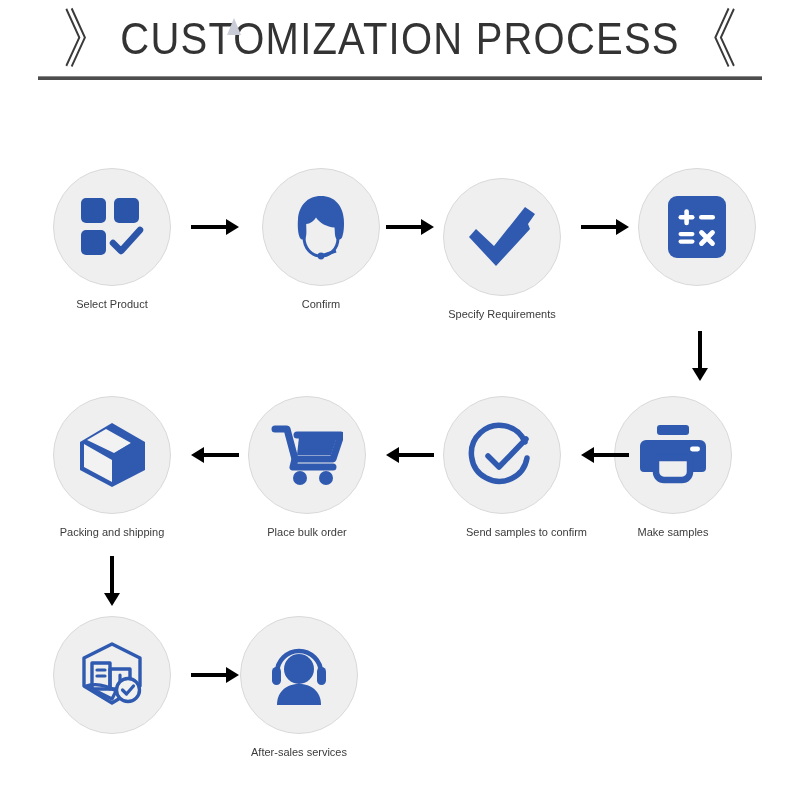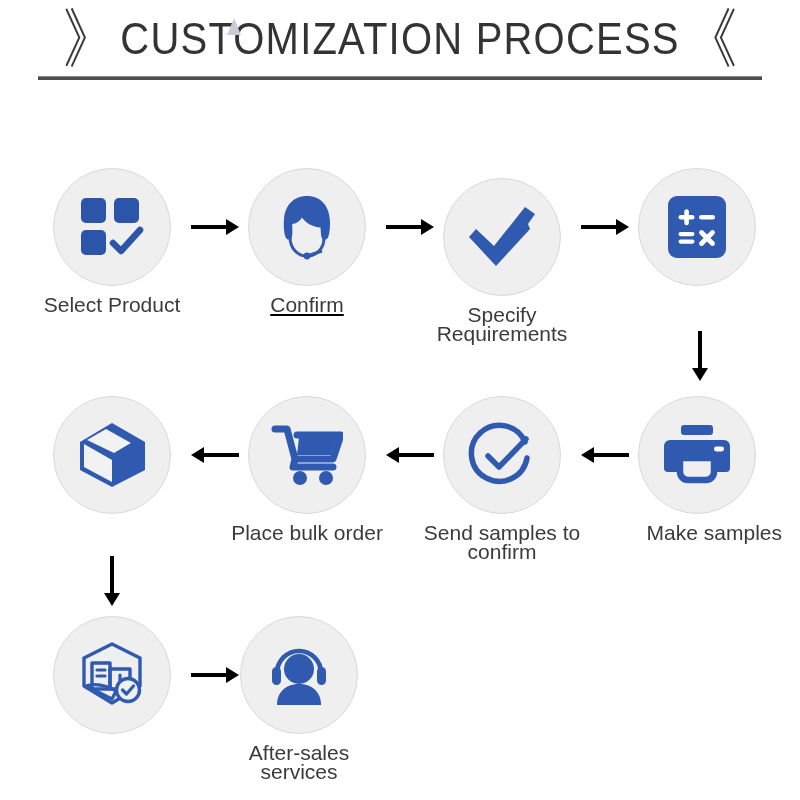--- a/index.html
+++ b/index.html
@@ -88,21 +88,21 @@
     background: #efefef;
     border: 1px solid #d9d9d9;
     box-sizing: border-box;
     display: flex;
     align-items: center;
     justify-content: center;
   }
   .circle svg { display: block; }
   .node-label {
     margin-top: 9px;
-    font-size: 21px;
+    font-size: 11px;
     line-height: 19px;
     color: #3b3b3b;
     font-family: "Liberation Sans", sans-serif;
     white-space: pre-line;
   }
 
   
   .arrow-h, .arrow-v {
     position: absolute;
   }
@@ -173,21 +173,21 @@
     </span>
   </div>
   <div class="node-label">Select Product</div>
 </div>
 
 <div class="arrow-h right" style="left:191px; top:215px; width:48px; height:24px;">
   <div class="shaft" style="width:38px;"></div>
   <div class="head"></div>
 </div>
 
-<div class="node" style="left:222px; top:168px;text-decoration:underline;">
+<div class="node" style="left:236px; top:168px;">
   <div class="circle">
     <span>
       <svg width="70" height="68" viewBox="0 0 70 68">
         <path d="M35 3 C21 3 13 13 12 26 C11.4 33 12 40 13.5 44 C14.6 47 18 47.5 19.5 45 C21 42.4 20.2 35 20.2 31 C24 31 28 28 30 24.5 C33.5 30 41 34 48.5 34.5 C49 38.5 48.6 42.5 49.8 45 C51.2 47.6 55 47.2 56.2 44 C57.8 39.8 58.4 32.8 57.8 26 C56.8 13 49 3 35 3 Z" fill="#2f5ab0"></path>
         <path d="M18 44 C18 56 26 63 35 63 C44 63 52 56 52 45" fill="none" stroke="#2f5ab0" stroke-width="3"></path>
         <circle cx="35" cy="63" r="3.4" fill="#2f5ab0"></circle>
         <path d="M35 63 L50 58" stroke="#2f5ab0" stroke-width="3" fill="none"></path>
       </svg>
     </span>
   </div>
@@ -229,40 +229,40 @@
       </svg>
     </span>
   </div>
 </div>
 
 <div class="arrow-v" style="left:688px; top:331px; width:24px; height:50px;">
   <div class="shaft" style="height:40px;"></div>
   <div class="head"></div>
 </div>
 
-<div class="node" style="left:612px; top:396px;text-align:right;">
+<div class="node" style="left:588px; top:396px;">
   <div class="circle">
     <span>
       <svg width="70" height="62" viewBox="0 0 70 62">
         <rect x="19" y="1" width="32" height="10" rx="3" fill="#2f5ab0"></rect>
         <path d="M8 16 H62 a6 6 0 0 1 6 6 V44 a4 4 0 0 1 -4 4 H54 V32 H16 V48 H6 a4 4 0 0 1 -4 -4 V22 a6 6 0 0 1 6 -6 Z" fill="#2f5ab0"></path>
         <rect x="52" y="22.5" width="10" height="5" rx="2.4" fill="#ffffff"></rect>
         <path d="M18 34 H52 V48 a8 8 0 0 1 -8 8 H26 a8 8 0 0 1 -8 -8 Z" fill="none" stroke="#2f5ab0" stroke-width="6.5" stroke-linejoin="round"></path>
       </svg>
     </span>
   </div>
   <div class="node-label">Make samples</div>
 </div>
 
 <div class="arrow-h left" style="left:581px; top:443px; width:48px; height:24px;">
   <div class="shaft" style="width:38px; left:10px;"></div>
   <div class="head"></div>
 </div>
 
-<div class="node" style="left:417px; top:396px;">
+<div class="node" style="left:417px; top:396px;text-align:right;">
   <div class="circle">
     <span>
       <svg width="70" height="70" viewBox="0 0 70 70">
         <path d="M58 22 A28 28 0 1 0 60 38" fill="none" stroke="#2f5ab0" stroke-width="5.5" stroke-linecap="round"></path>
         <path d="M21 36 L32 47 L59 19" fill="none" stroke="#2f5ab0" stroke-width="5.5" stroke-linecap="round" stroke-linejoin="round"></path>
       </svg>
     </span>
   </div>
   <div class="node-label">Send samples to confirm</div>
 </div>
@@ -296,20 +296,21 @@
   <div class="circle">
     <span>
       <svg width="72" height="70" viewBox="0 0 72 70">
         <path d="M36 3 L69 22 L69 50 L36 67 L4 50 L4 22 Z" fill="#2f5ab0"></path>
         <path d="M8 24 L36 40 L36 62 L8 47 Z" fill="#f2f2f2"></path>
         <path d="M11 20 L30 9 L55 23 L38 33 Z" fill="#f2f2f2"></path>
         <path d="M42 31 L57 22 L61 25 L46 34 Z" fill="#2f5ab0"></path>
       </svg>
     </span>
   </div>
+  <div class="node-label">Packing and shipping</div>
 </div>
 
 <div class="arrow-v" style="left:100px; top:556px; width:24px; height:50px;">
   <div class="shaft" style="height:40px;"></div>
   <div class="head"></div>
 </div>
 
 <div class="node" style="left:27px; top:616px;">
   <div class="circle">
     <span>

